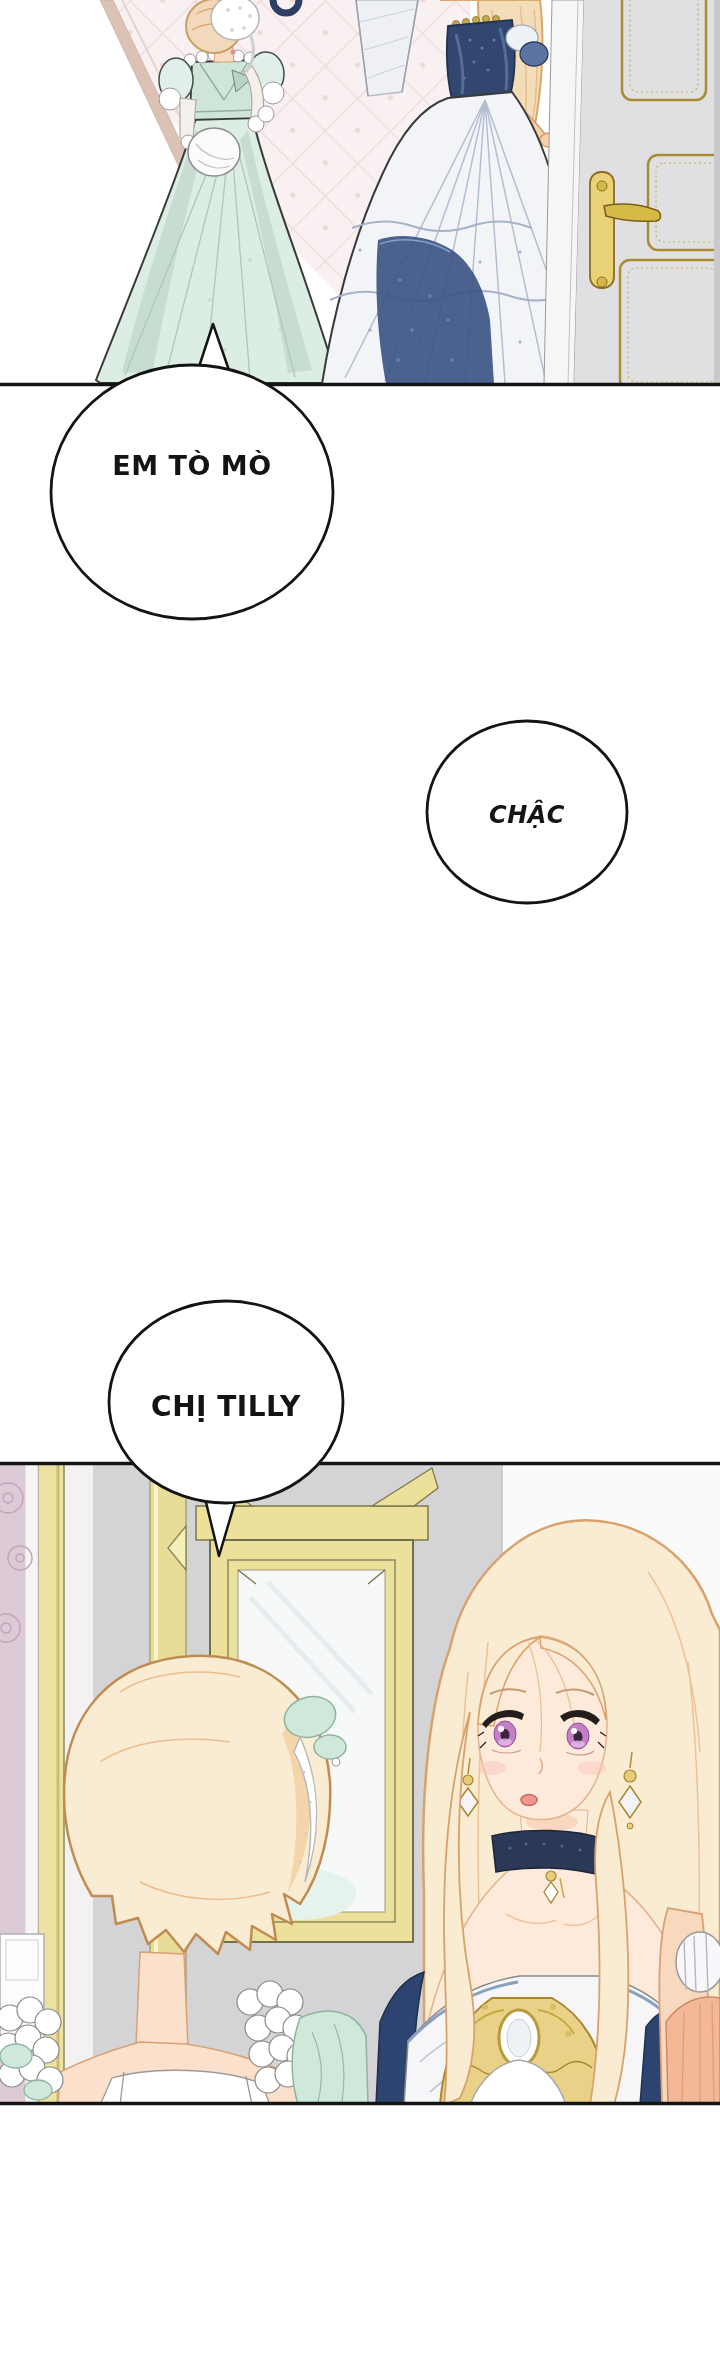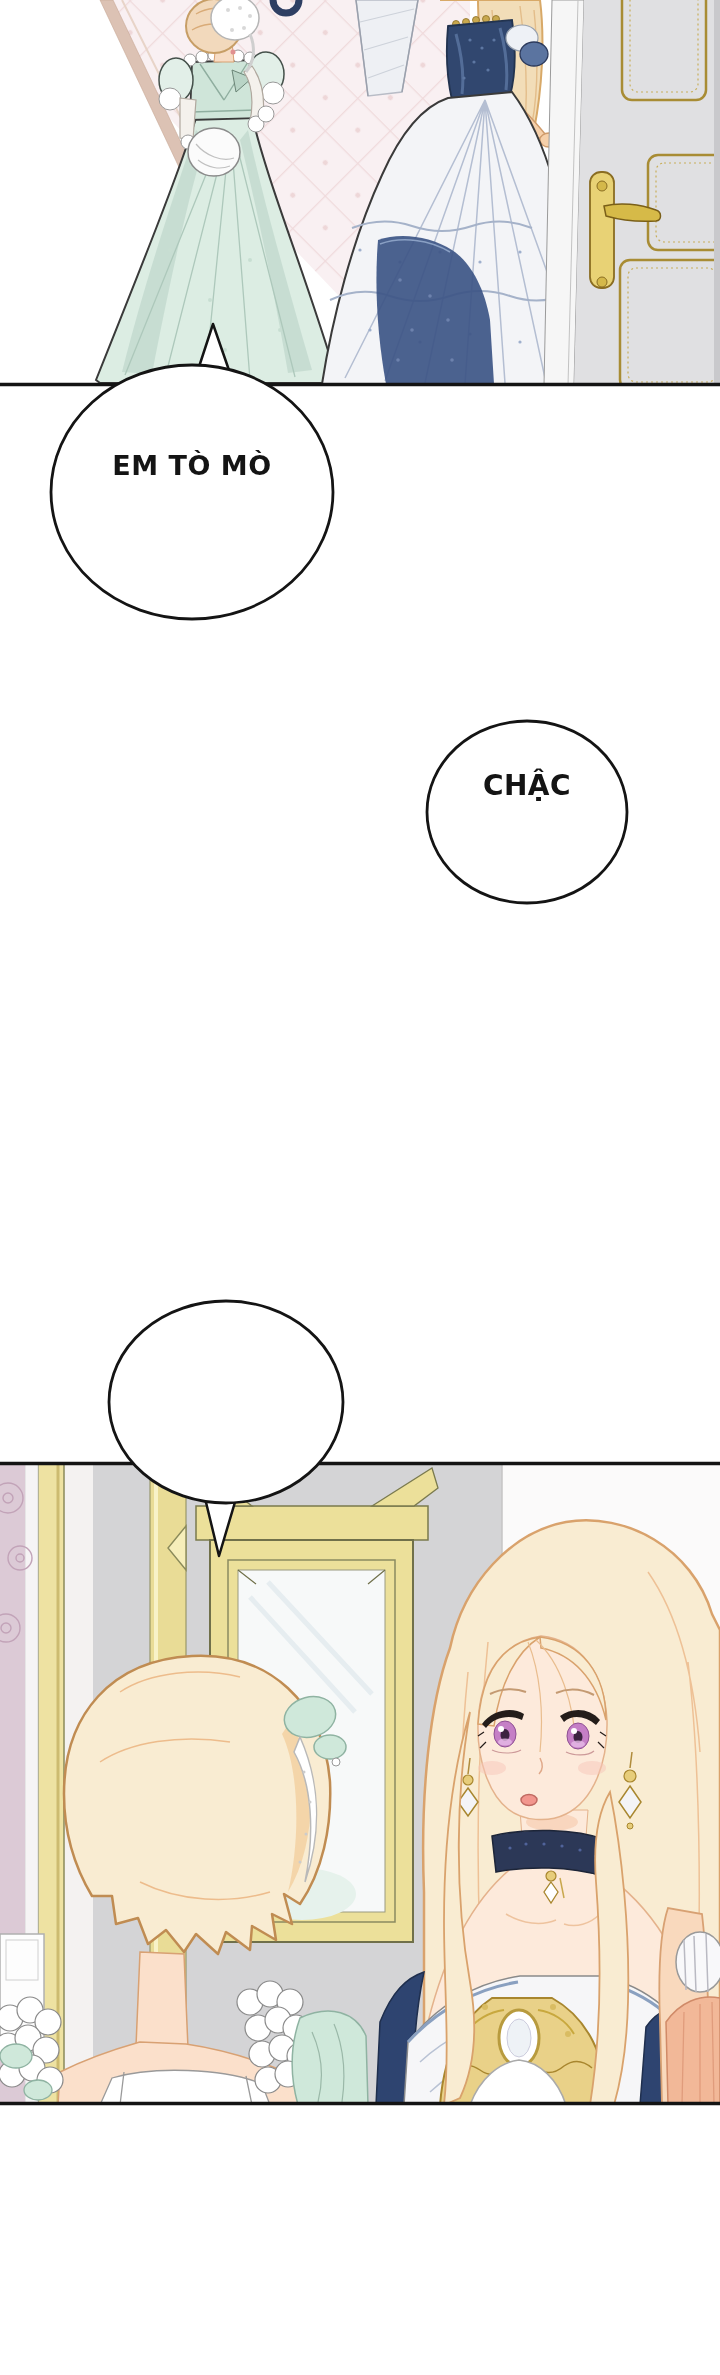--- a/index.html
+++ b/index.html
@@ -8,21 +8,21 @@
     background:#ffffff; overflow:hidden;
     font-family:"DejaVu Sans","Liberation Sans",sans-serif;
   }
   .art { position:absolute; left:0; top:0; width:720px; height:2375px; display:block; }
   .bubble-text {
     position:absolute; text-align:center; font-weight:bold; color:#141414;
     letter-spacing:.5px; line-height:1.5; user-select:none;
   }
   .bubble-text span { display:block; }
   #t1 { left:32px;  top:446px;  width:320px; font-size:27px; }
-  #t2 { left:407px; top:765px;  width:240px; font-size:28px; }
+  #t2 { left:407px; top:797px;  width:240px; font-size:24px;font-style:italic; }
   #t3 { left:66px;  top:1386px; width:320px; font-size:28px; }
 </style>
 </head>
 <body>
 
 <div class="page">
 <svg class="art" viewBox="0 0 720 2375" xmlns="http://www.w3.org/2000/svg">
   <defs>
     <pattern id="lattice" width="46" height="46" patternUnits="userSpaceOnUse" patternTransform="rotate(45)">
       <rect width="46" height="46" fill="#f8eef0"></rect>
@@ -380,13 +380,16 @@
   <path d="M204,1494 L219,1556 L238,1492" fill="#ffffff" stroke="#141414" stroke-width="2.5" stroke-linejoin="round"></path>
   <ellipse cx="226" cy="1402" rx="117" ry="101" fill="#ffffff" stroke="#141414" stroke-width="2.8"></ellipse>
 </svg>
 
   <div class="bubble-text" id="t1">
     <span>EM TÒ MÒ</span>
   </div>
   <div class="bubble-text" id="t2">
     <span>CHẬC</span>
   </div>
+  <div class="bubble-text" id="t3">
+    <span>CHỊ TILLY</span>
+  </div>
 </div>
 
 </body></html>

